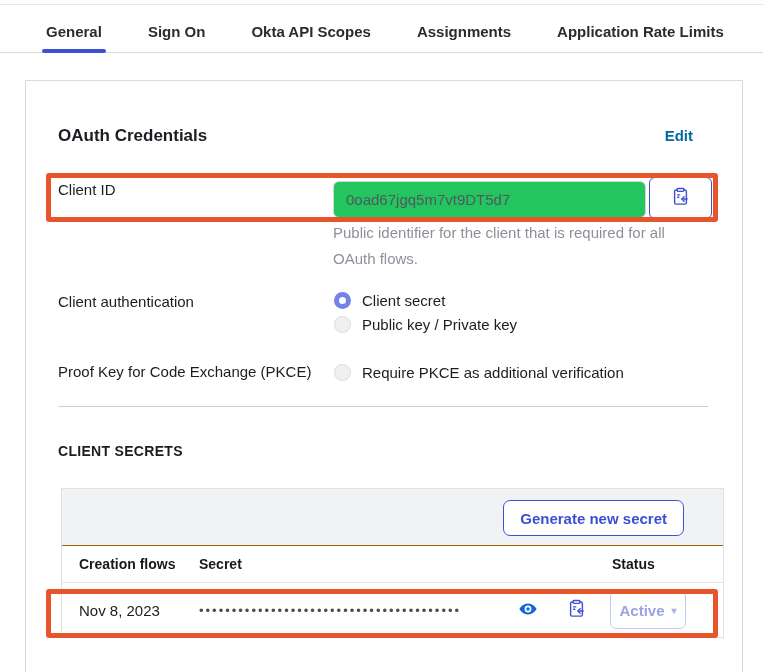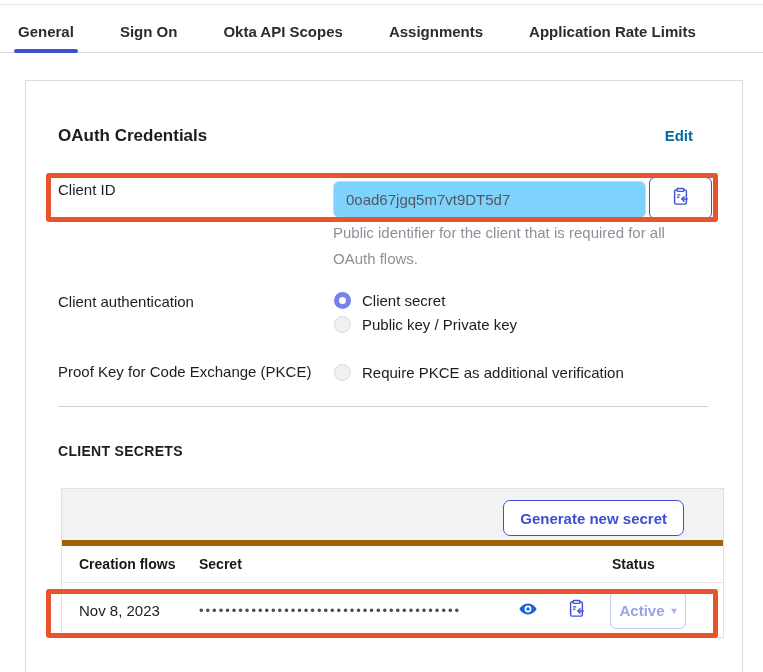--- a/index.html
+++ b/index.html
@@ -5,21 +5,21 @@
   * { margin:0; padding:0; box-sizing:border-box; }
   body { background:#fff; font-family:"Liberation Sans", sans-serif; }
   .screen { position:relative; width:763px; height:672px; background:#fff; overflow:hidden; }
 
   
   .top-hairline { position:absolute; top:4px; left:0; width:763px; height:1px; background:#e7e7ea; }
 
   
   .tabbar { position:absolute; top:5px; left:0; width:763px; height:48px;
             border-bottom:1px solid #d9dade; display:flex; align-items:flex-end;
-            padding-left:16px; gap:42px; background:#fff; }
+            padding-left:44px; gap:42px; background:#fff; }
   .tab { font-size:15px; font-weight:bold; color:#2b2c31; padding:0 2px 12px 2px;
          position:relative; cursor:pointer; white-space:nowrap; }
   .tab.active::after { content:""; position:absolute; left:-2px; right:-2px; bottom:-1px;
          height:4px; background:#3f4fd0; border-radius:2px; }
 
   
   .card { position:absolute; left:25px; top:80px; width:718px; height:640px;
           background:#fff; border:1px solid #d9dade; }
 
   .section-title { position:absolute; left:32px; top:45px; font-size:17px;
@@ -29,21 +29,21 @@
 
   
   .hl-box { position:absolute; border:5px solid #e8552b; border-radius:3px;
           pointer-events:none; z-index:6; }
   .hl-client-id { left:20px; top:92px; width:672px; height:49px; }
   .hl-secret-row { left:20px; top:508px; width:672px; height:49px; }
 
   .field-label { position:absolute; left:32px; font-size:15px; color:#1c1d22; }
 
   .client-id-input { position:absolute; left:307px; top:100px; width:313px; height:37px;
-          background:#7dd3fc; border:1px solid #d6d6dc; border-radius:6px;
+          background:#22c55e; border:1px solid #d6d6dc; border-radius:6px;
           padding:0 12px; font-size:15px; color:#54575f;
           font-family:"Liberation Sans", sans-serif; }
   .copy-btn { position:absolute; left:623px; top:96px; width:63px; height:42px;
           background:#fff; border:1px solid #4150d2; border-radius:6px;
           display:flex; align-items:center; justify-content:center; cursor:pointer; }
 
   .help-text { position:absolute; left:307px; top:139px; width:352px;
           font-size:15px; line-height:26px; color:#8d909a; }
 
   .opt-row { position:absolute; left:308px; display:flex; align-items:center; gap:11px;
@@ -57,21 +57,21 @@
   .opt-label { font-size:15px; color:#1c1d22; }
 
   .divider { position:absolute; left:32px; top:325px; width:650px; height:1px; background:#cfd0d5; }
 
   .subsection-title { position:absolute; left:32px; top:362px; font-size:14px;
           font-weight:bold; color:#1c1d22; letter-spacing:.3px; }
 
   
   .table { position:absolute; left:35px; top:407px; width:663px; height:150px;
           border:1px solid #e0e1e5; background:#fff; }
-  .toolbar { position:relative; height:57px; background:#f1f2f4; border-bottom:6px solid #a16207; }
+  .toolbar { position:relative; height:57px; background:#f1f2f4; border-bottom:1px solid #a16207; }
   .generate-btn { position:absolute; right:39px; top:11px; height:36px; padding:0 16px;
           background:#fff; border:1.5px solid #4150d2; border-radius:7px;
           color:#3c4ed1; font-size:15px; font-weight:bold; line-height:33px;
           cursor:pointer; font-family:"Liberation Sans", sans-serif; }
   .thead { display:flex; align-items:center; height:37px; border-bottom:1px solid #e6e6ea;
           font-size:14px; font-weight:bold; color:#17181d; }
   .th-1 { width:137px; padding-left:17px; }
   .th-2 { flex:1; }
   .th-3 { width:111px; }
   .trow { position:relative; height:54px; }

